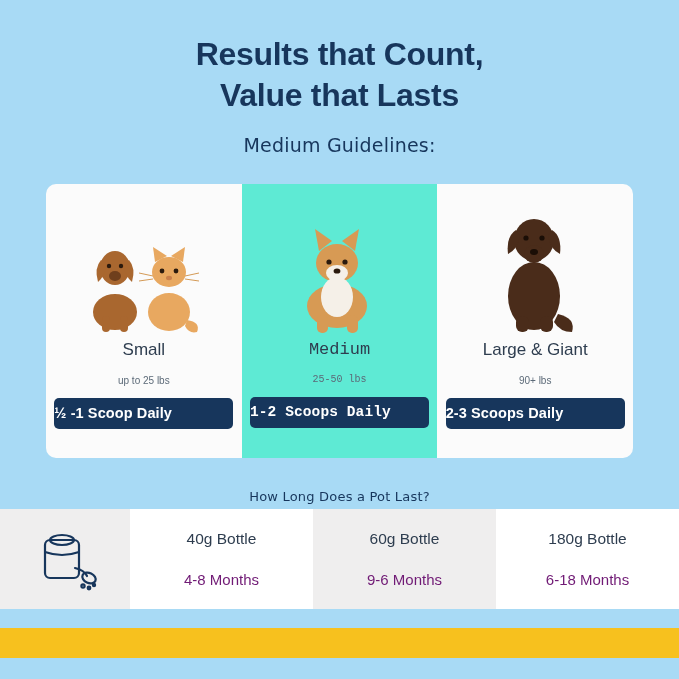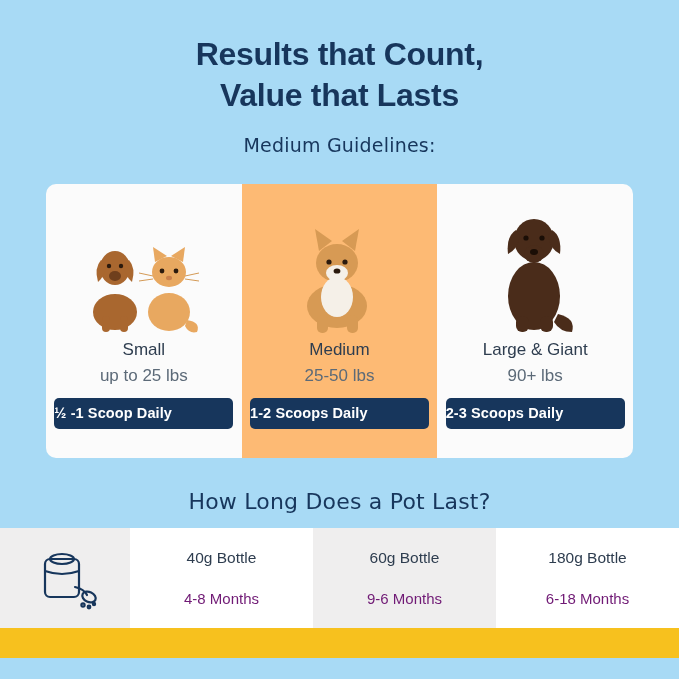--- a/index.html
+++ b/index.html
@@ -59,36 +59,37 @@
     overflow: hidden;
   }
   .fc-col {
     flex: 1 1 0;
     position: relative;
     display: flex;
     flex-direction: column;
     align-items: center;
   }
   .fc-col.tinted {
-    background: #fdba74;
+    background: #5eead4;
+    font-family: Liberation Mono, monospace;
   }
   .fc-art {
     height: 152px;
     width: 100%;
     position: relative;
   }
   .fc-size {
     color: #2e3d4f;
     font-size: 17px;
     margin-top: 4px;
   }
   .fc-weight {
     color: #5c6a78;
-    font-size: 17px;
-    margin-top: 6px;
+    font-size: 10px;
+    margin-top: 15px;
   }
   .fc-pill {
     margin-top: 12px;
     background: #17365c;
     color: #ffffff;
     border-radius: 5px;
     font-size: 14.5px;
     font-weight: bold;
     padding: 7px 0 8px 0;
     width: 179px;
@@ -97,30 +98,30 @@
   }
 
   
   .howlong {
     position: absolute;
     top: 489px;
     left: 0;
     width: 679px;
     text-align: center;
     color: #17365c;
-    font-size: 22px;
+    font-size: 13px;
     font-family: "DejaVu Sans", sans-serif;
     letter-spacing: 0.2px;
   }
 
   
   .strip {
     position: absolute;
     left: 0;
-    top: 528px;
+    top: 509px;
     width: 679px;
     height: 100px;
     display: flex;
     background: #ffffff;
   }
   .strip-cell {
     flex: 1 1 0;
     display: flex;
     flex-direction: column;
     align-items: center;

